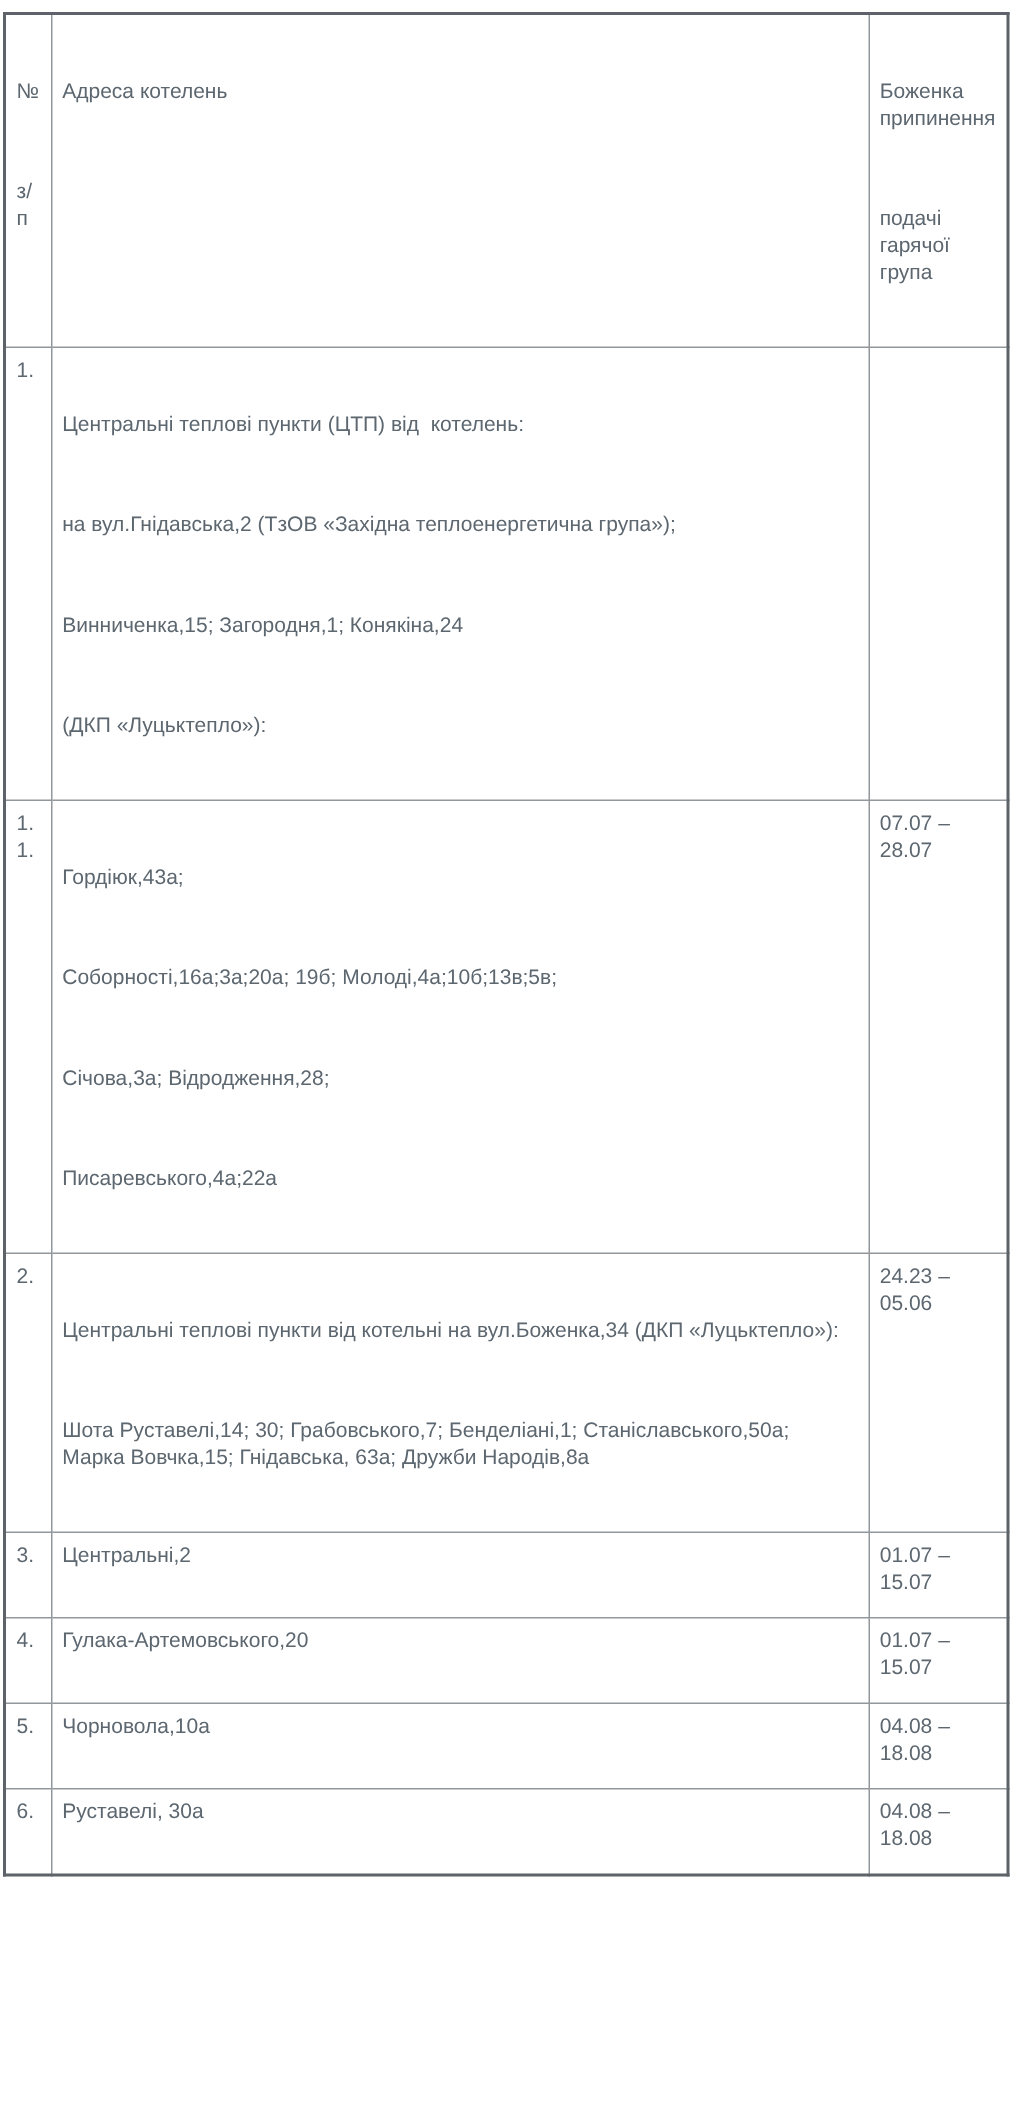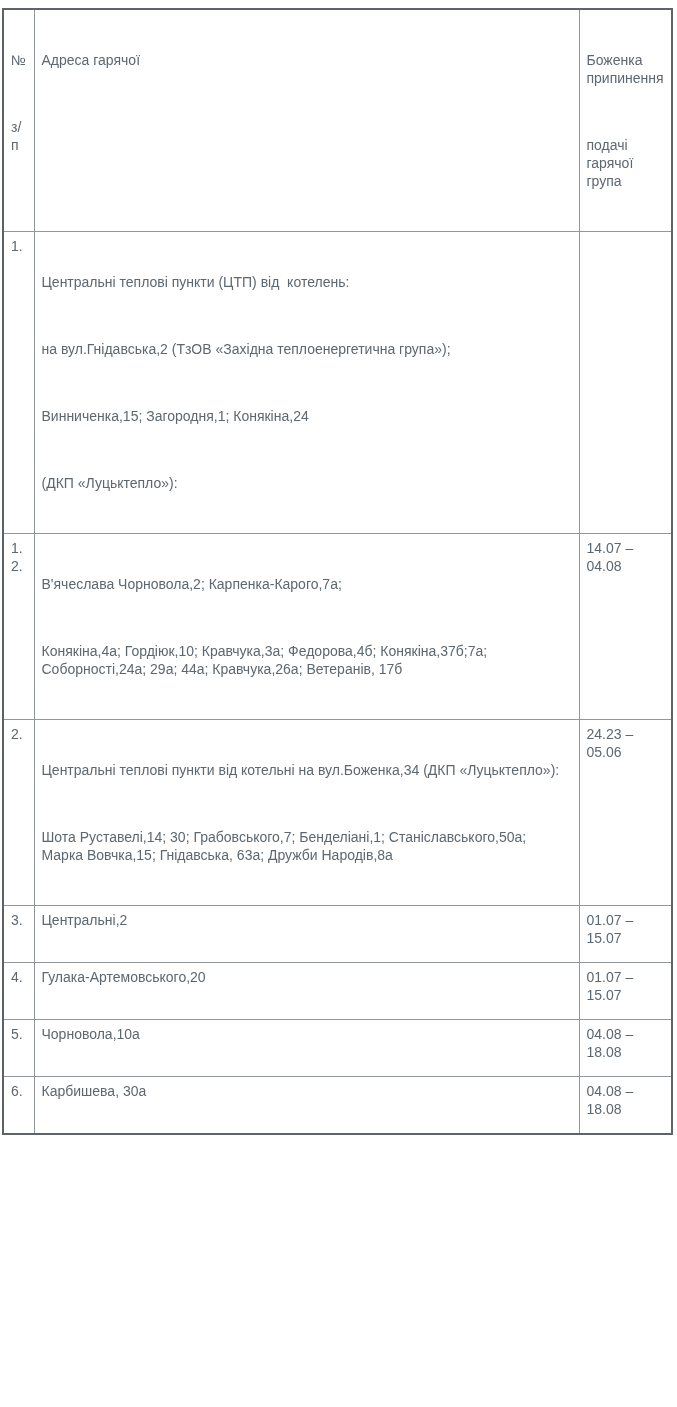--- a/index.html
+++ b/index.html
@@ -61,48 +61,50 @@
         <col class="c-term">
     </colgroup>
 
     <tbody>
         <tr class="r-header">
       <td>
         <p>№</p>
         <p>з/п</p>
       </td>
       <td>
-        <p>Адреса гарячої</p>
+        <p>Адреса котелень</p>
       </td>
       <td>
         <p>Боженка припинення</p>
         <p>подачі гарячої група</p>
       </td>
     </tr>
 
     <tr class="r-1">
       <td><p>1.</p></td>
       <td>
         <p>Центральні теплові пункти (ЦТП) від  котелень:</p>
         <p>на вул.Гнідавська,2 (ТзОВ «Західна теплоенергетична група»);</p>
         <p>Винниченка,15; Загородня,1; Конякіна,24</p>
         <p>(ДКП «Луцьктепло»):</p>
       </td>
       <td></td>
     </tr>
 
+    <tr class="r-1-1">
+      <td><p>1.1.</p></td>
+      <td>
+        <p>Гордіюк,43а;</p>
+        <p>Соборності,16а;3а;20а; 19б; Молоді,4а;10б;13в;5в;</p>
+        <p>Січова,3а; Відродження,28;</p>
+        <p>Писаревського,4а;22а</p>
+      </td>
+      <td><p>07.07 – 28.07</p></td>
+    </tr>
 
-    <tr class="r-1-2">
-      <td><p>1.2.</p></td>
-      <td>
-        <p>В'ячеслава Чорновола,2; Карпенка-Карого,7а;</p>
-        <p>Конякіна,4а; Гордіюк,10; Кравчука,3а; Федорова,4б; Конякіна,37б;7а; Соборності,24а; 29а; 44а; Кравчука,26а; Ветеранів, 17б</p>
-      </td>
-      <td><p>14.07 – 04.08</p></td>
-    </tr>
 
     <tr class="r-2">
       <td><p>2.</p></td>
       <td>
         <p>Центральні теплові пункти від котельні на вул.Боженка,34 (ДКП «Луцьктепло»):</p>
         <p>Шота Руставелі,14; 30; Грабовського,7; Бенделіані,1; Станіславського,50а; Марка Вовчка,15; Гнідавська, 63а; Дружби Народів,8а</p>
       </td>
       <td><p>24.23 – 05.06</p></td>
     </tr>
 
@@ -116,19 +118,19 @@
       <td><p>Гулака-Артемовського,20</p></td>
       <td><p>01.07 – 15.07</p></td>
     </tr>
     <tr class="r-std">
       <td><p>5.</p></td>
       <td><p>Чорновола,10а</p></td>
       <td><p>04.08 – 18.08</p></td>
     </tr>
     <tr class="r-std">
       <td><p>6.</p></td>
-      <td><p>Карбишева, 30а</p></td>
+      <td><p>Руставелі, 30а</p></td>
       <td><p>04.08 – 18.08</p></td>
     </tr>
 
   </tbody>
     </table>
 </div>
 
 </body></html>

